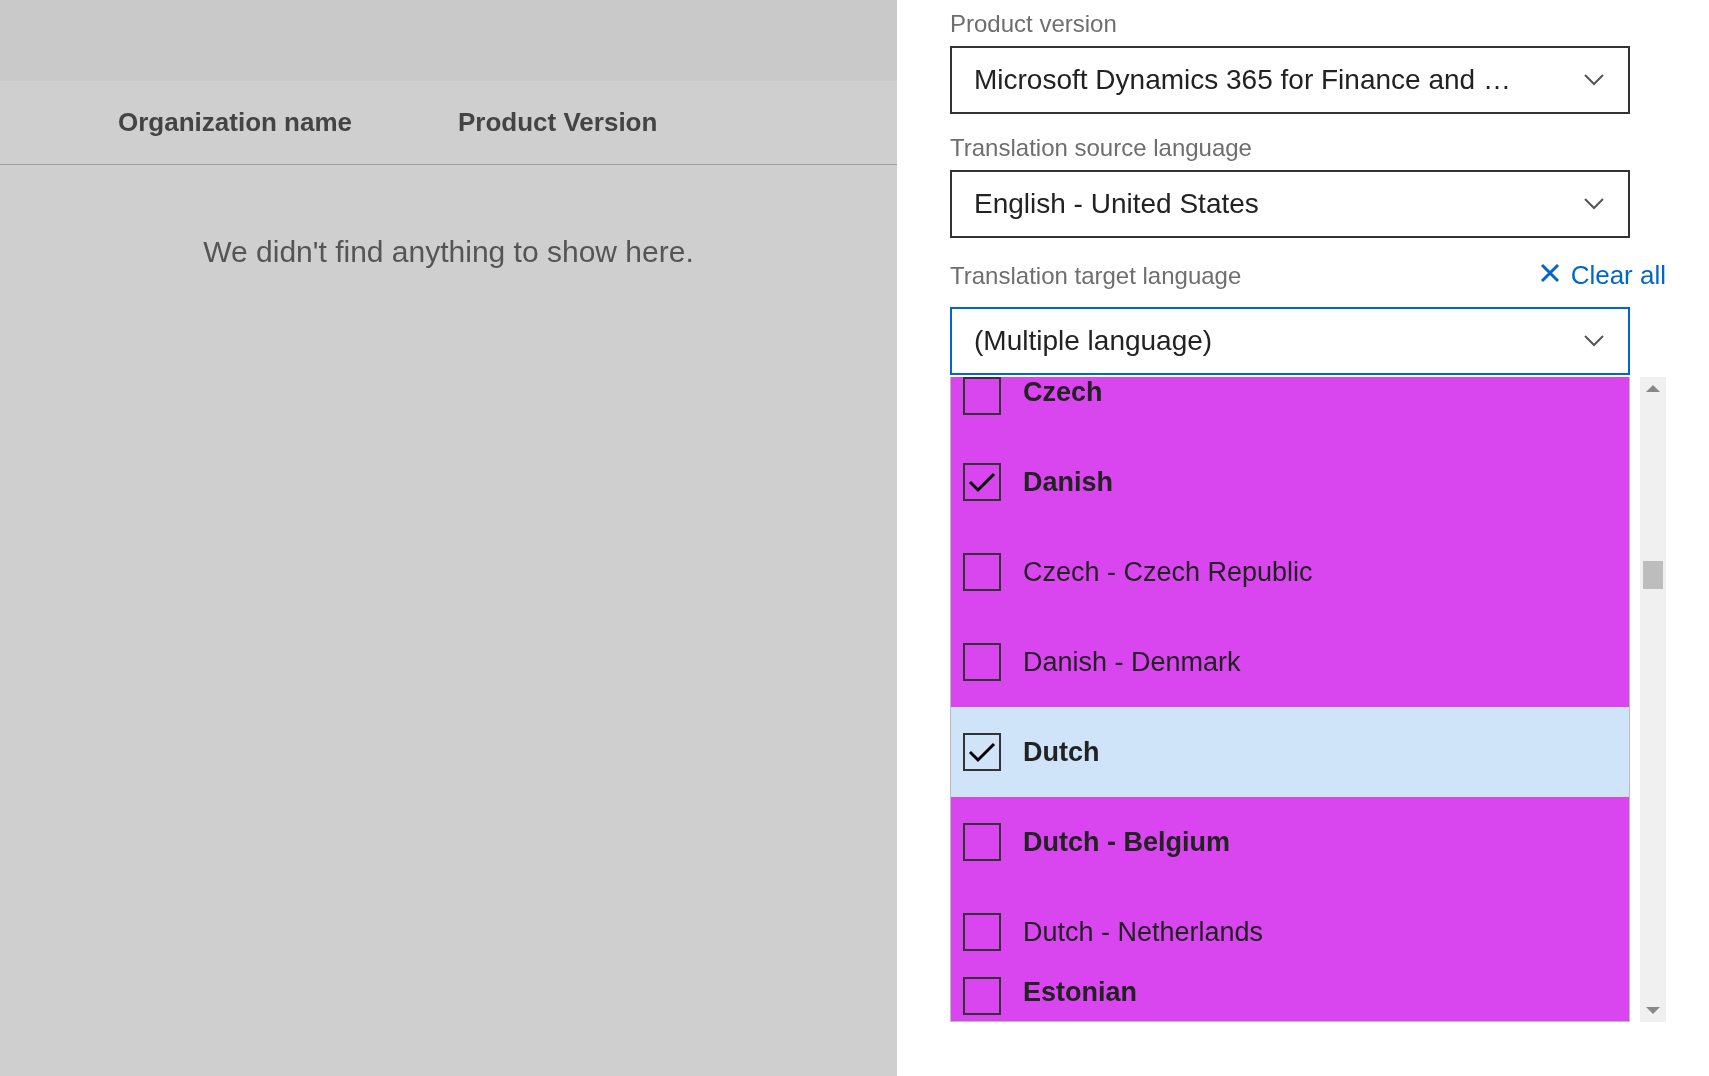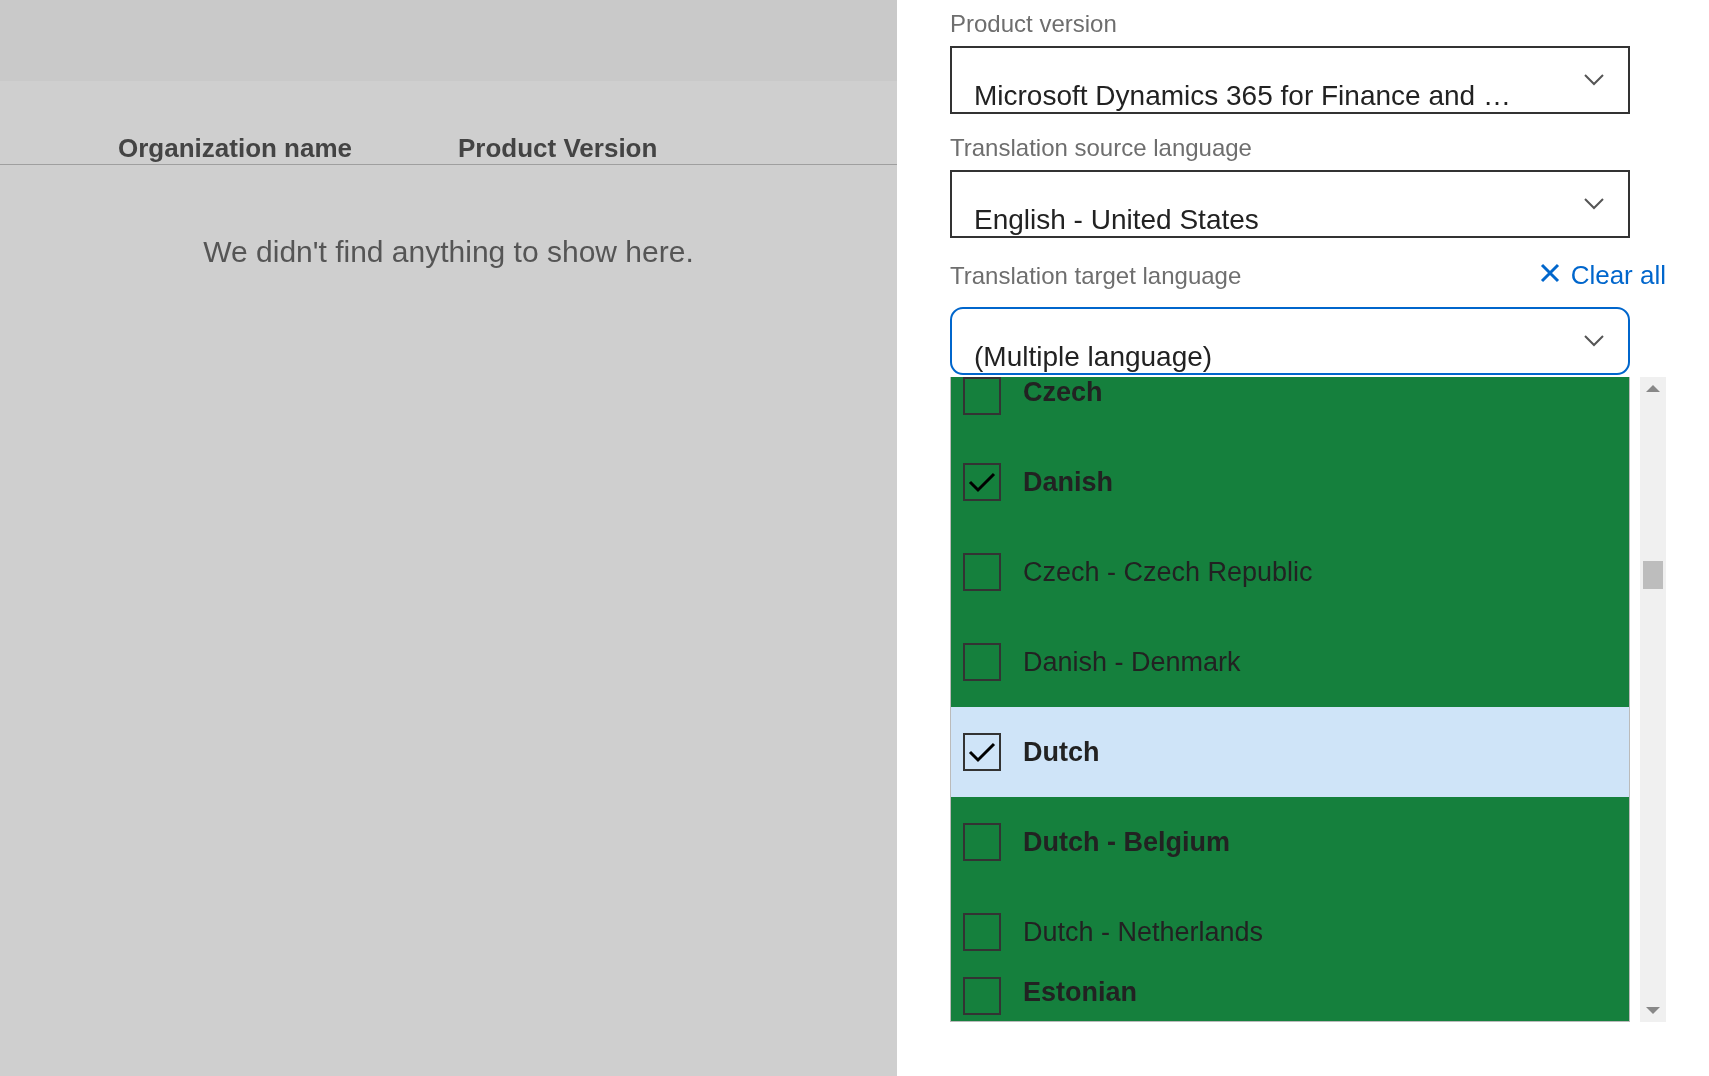--- a/index.html
+++ b/index.html
@@ -3,42 +3,42 @@
 <meta charset="utf-8">
 <style>
   * { box-sizing: border-box; margin: 0; padding: 0; }
   html, body { width: 1709px; height: 1076px; overflow: hidden; font-family: "Segoe UI", Arial, sans-serif; background: #fff; }
 
   .root { display: flex; width: 100%; height: 100%; }
 
   
   .left-pane { flex: 0 0 897px; height: 100%; background: #cfcfcf; display: flex; flex-direction: column; position: relative; }
   .left-header-bar { height: 81px; background: #c9c9c9; }
-  .left-columns { display: flex; align-items: flex-end; height: 84px; padding-left: 118px; border-bottom: 1px solid #9f9f9f; font-size: 26px; color: #444; font-weight: 600; }
+  .left-columns { display: flex; align-items: center; height: 84px; padding-left: 118px; border-bottom: 1px solid #9f9f9f; font-size: 26px; color: #444; font-weight: 600; }
   .col-org { width: 340px; }
   .col-prod { width: 300px; }
   .left-empty { padding-top: 70px; text-align: center; font-size: 30px; color: #555; }
 
   
   .right-pane { flex: 1; height: 100%; background: #fff; padding: 6px 95px 0 53px; display: flex; flex-direction: column; }
 
   .field-label { font-size: 24px; color: #6e6e6e; margin-bottom: 8px; margin-top: 20px; }
   .label-row { display: flex; align-items: center; justify-content: space-between; margin-top: 22px; margin-bottom: 16px; }
 
-  .select-box { width: 680px; height: 68px; border: 2px solid #333; display: flex; align-items: flex-end; padding: 0 22px; font-size: 28px; color: #222; position: relative; }
-  .select-box.focused { border-color: #0066cc; border-radius: 13px; }
+  .select-box { width: 680px; height: 68px; border: 2px solid #333; display: flex; align-items: center; padding: 0 22px; font-size: 28px; color: #222; position: relative; }
+  .select-box.focused { border-color: #0066cc; }
   .select-caret { position: absolute; right: 24px; top: 50%; transform: translateY(-50%); }
   .select-caret svg { width: 20px; height: 12px; display: block; }
 
   .clear-all { display: flex; align-items: center; gap: 10px; color: #0066cc; font-size: 26px; cursor: pointer; }
   .clear-all svg { width: 22px; height: 22px; }
 
   
   .dropdown-wrap { position: relative; width: 716px; margin-top: 2px; }
-  .dropdown-list { width: 680px; border: 1px solid #bbb; border-top: none; background: #15803d; }
+  .dropdown-list { width: 680px; border: 1px solid #bbb; border-top: none; background: #d946ef; }
   .scrollbar { position: absolute; right: 0; top: 0; bottom: 0; width: 26px; background: #f0f0f0; display: flex; flex-direction: column; align-items: center; justify-content: space-between; }
   .scroll-arrow svg { width: 16px; height: 10px; display: block; fill: #888; }
   .scroll-arrow { padding: 6px 0; }
   .scroll-track { flex: 1; width: 100%; position: relative; }
   .scroll-thumb { position: absolute; left: 3px; right: 3px; top: 162px; height: 28px; background: #bdbdbd; }
 
   .opt { display: flex; align-items: center; height: 90px; padding-left: 12px; font-size: 27px; color: #222; }
   .opt.short { height: 60px; align-items: flex-start; }
   .opt.bottom { height: 44px; align-items: flex-start; }
   .opt.highlight { background: #cfe4f8; }

